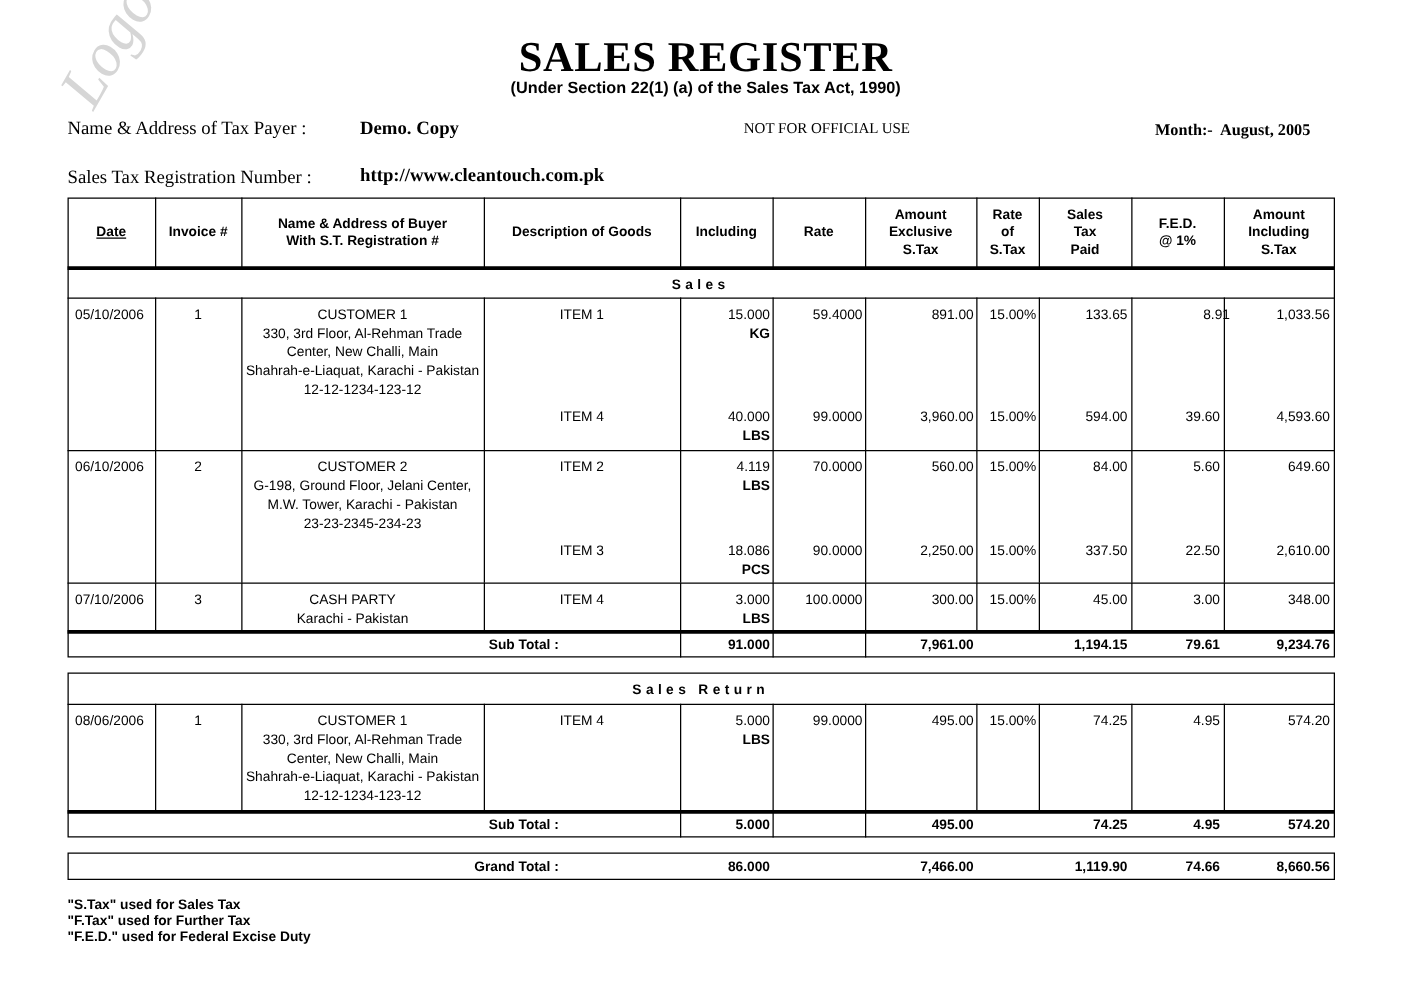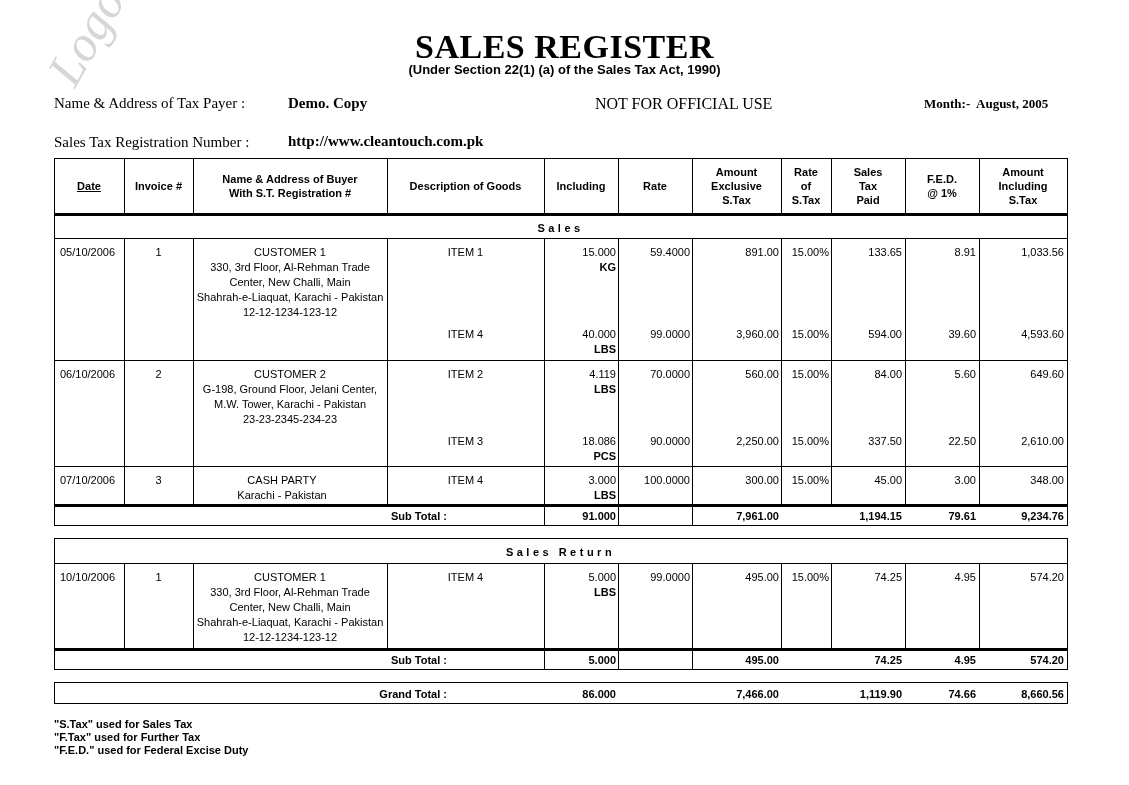--- a/index.html
+++ b/index.html
@@ -25,21 +25,21 @@
 </style>
 </head>
 <body>
 
 <div class="abs logo">Logo</div>
 <div class="abs title">SALES REGISTER</div>
 <div class="abs subtitle">(Under Section 22(1) (a) of the Sales Tax Act, 1990)</div>
 
 <div class="abs serif lbl" style="left:54px;top:95px;">Name &amp; Address of Tax Payer :</div>
 <div class="abs serif val" style="left:288px;top:95px;">Demo. Copy</div>
-<div class="abs serif lbl" style="left:595px;top:95px;font-size:16px;">NOT FOR OFFICIAL USE</div>
+<div class="abs serif lbl" style="left:595px;top:95px;font-size:12px;">NOT FOR OFFICIAL USE</div>
 <div class="abs serif" style="left:924px;top:96px;font-size:13px;font-weight:bold;">
   <span>Month:-</span>&nbsp;
   <span>August, 2005</span>
 </div>
 <div class="abs serif lbl" style="left:54px;top:134px;">Sales Tax Registration Number :</div>
 <div class="abs serif val" style="left:288px;top:133px;">http://www.cleantouch.com.pk</div>
 
 <div id="tbl-main"></div>
 <div id="tbl-return"></div>
 <div id="tbl-grand"></div>
@@ -94,21 +94,21 @@
     <div>Shahrah-e-Liaquat, Karachi - Pakistan</div>
     <div>12-12-1234-123-12</div>
   </div>
 <div class="cell c" style="left:387px;top:245px;width:157px;">ITEM 1</div>
 <div class="cell r" style="left:544px;top:245px;width:72px;">15.000</div>
 <div class="cell r b" style="left:544px;top:260px;width:72px;">KG</div>
 <div class="cell r" style="left:618px;top:245px;width:72px;">59.4000</div>
 <div class="cell r" style="left:692px;top:245px;width:87px;">891.00</div>
 <div class="cell r" style="left:781px;top:245px;width:48px;">15.00%</div>
 <div class="cell r" style="left:831px;top:245px;width:71px;">133.65</div>
-<div class="cell r" style="left:905px;top:245px;width:71px;">8.91</div>
+<div class="cell r" style="left:905px;top:245px;width:71px;padding-left:8px;">8.91</div>
 <div class="cell r" style="left:979px;top:245px;width:85px;">1,033.56</div>
 <div class="cell c" style="left:387px;top:327px;width:157px;">ITEM 4</div>
 <div class="cell r" style="left:544px;top:327px;width:72px;">40.000</div>
 <div class="cell r b" style="left:544px;top:342px;width:72px;">LBS</div>
 <div class="cell r" style="left:618px;top:327px;width:72px;">99.0000</div>
 <div class="cell r" style="left:692px;top:327px;width:87px;">3,960.00</div>
 <div class="cell r" style="left:781px;top:327px;width:48px;">15.00%</div>
 <div class="cell r" style="left:831px;top:327px;width:71px;">594.00</div>
 <div class="cell r" style="left:905px;top:327px;width:71px;">39.60</div>
 <div class="cell r" style="left:979px;top:327px;width:85px;">4,593.60</div>
@@ -191,21 +191,21 @@
 <div class="vline" style="left:692px;top:504px;height:22px;"></div>
 <div class="cell r b" style="left:193px;top:509px;width:254px;">Sub Total :</div>
 <div class="cell r b" style="left:544px;top:509px;width:72px;">91.000</div>
 <div class="cell r b" style="left:692px;top:509px;width:87px;">7,961.00</div>
 <div class="cell r b" style="left:831px;top:509px;width:71px;">1,194.15</div>
 <div class="cell r b" style="left:905px;top:509px;width:71px;">79.61</div>
 <div class="cell r b" style="left:979px;top:509px;width:85px;">9,234.76</div>
 <div class="box" style="left:54px;top:538px;width:1014px;height:132px;"></div>
 <div class="sect" style="left:54px;top:546px;width:1013px;">Sales Return</div>
 <div class="hline" style="left:54px;top:563px;width:1014px;"></div>
-<div class="cell" style="left:60px;top:570px;">10/10/2006</div>
+<div class="cell" style="left:60px;top:570px;">08/06/2006</div>
 <div class="cell c" style="left:124px;top:570px;width:69px;">1</div>
 <div class="cell c" style="left:193px;top:570px;width:194px;">
     <div>CUSTOMER 1</div>
     <div>330, 3rd Floor, Al-Rehman Trade</div>
     <div>Center, New Challi, Main</div>
     <div>Shahrah-e-Liaquat, Karachi - Pakistan</div>
     <div>12-12-1234-123-12</div>
   </div>
 <div class="cell c" style="left:387px;top:570px;width:157px;">ITEM 4</div>
 <div class="cell r" style="left:544px;top:570px;width:72px;">5.000</div>

